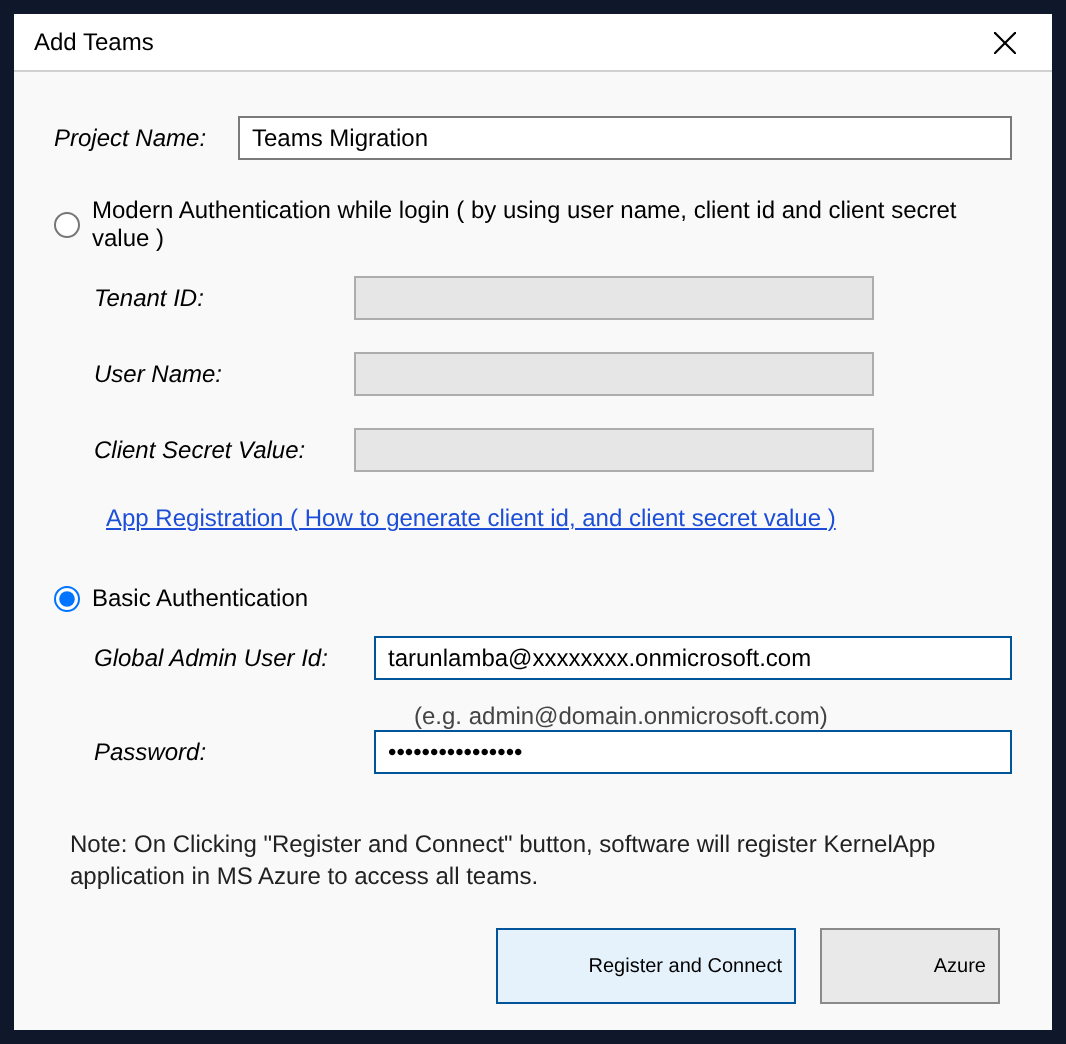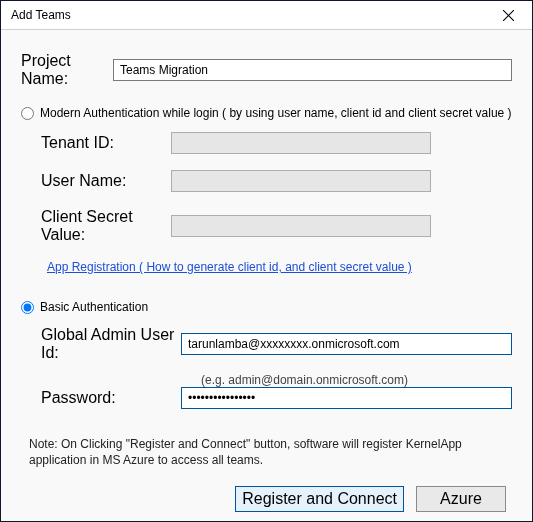--- a/index.html
+++ b/index.html
@@ -9,21 +9,21 @@
     font-size: 12px;
     color: #000;
     background: #fff;
     width: 533px;
     height: 522px;
     overflow: hidden;
   }
   .window {
     width: 533px;
     height: 522px;
-    border: 1px solid #0f172a;
+    border: 7px solid #0f172a;
     background: #f9f9f9;
     display: flex;
     flex-direction: column;
   }
   .titlebar {
     height: 30px;
     background: #fff;
     border-bottom: 1px solid #d0d0d0;
     display: flex;
     align-items: center;
@@ -40,21 +40,21 @@
 
   .body {
     flex:1;
     padding: 22px 20px 12px 20px;
     display:flex;
     flex-direction:column;
     position:relative;
   }
 
   .row { display:flex; align-items:center; margin-bottom: 14px; }
-  .label { width: 140px; font-size:16px; }
+  .label { width: 140px; font-size:12px;font-style:italic; }
   .label-narrow { width: 92px; }
   input[type=text], input[type=password] {
     height: 22px;
     border: 1px solid #7a7a7a;
     background: #fff;
     padding: 2px 6px;
     font-family: inherit;
     font-size: 12px;
     outline: none;
   }
@@ -109,26 +109,27 @@
   }
 
   .button-row {
     display:flex;
     justify-content:flex-end;
     gap: 12px;
     padding: 0 6px 4px 0;
   }
   .btn {
     min-width: 90px;
-    height: 26px;
+    height: 38px;
     border: 1px solid #8a8a8a;
     background: #e9e9e9;
     font-family: inherit;
-    font-size:16px;
+    font-size:10px;
     cursor:pointer;
+    text-align:right;
   }
   .btn.primary {
     border: 1px solid #005499;
     background: #e5f1fb;
     min-width: 150px;
   }
 
   .spacer { flex:1; }
 </style>
 </head>

